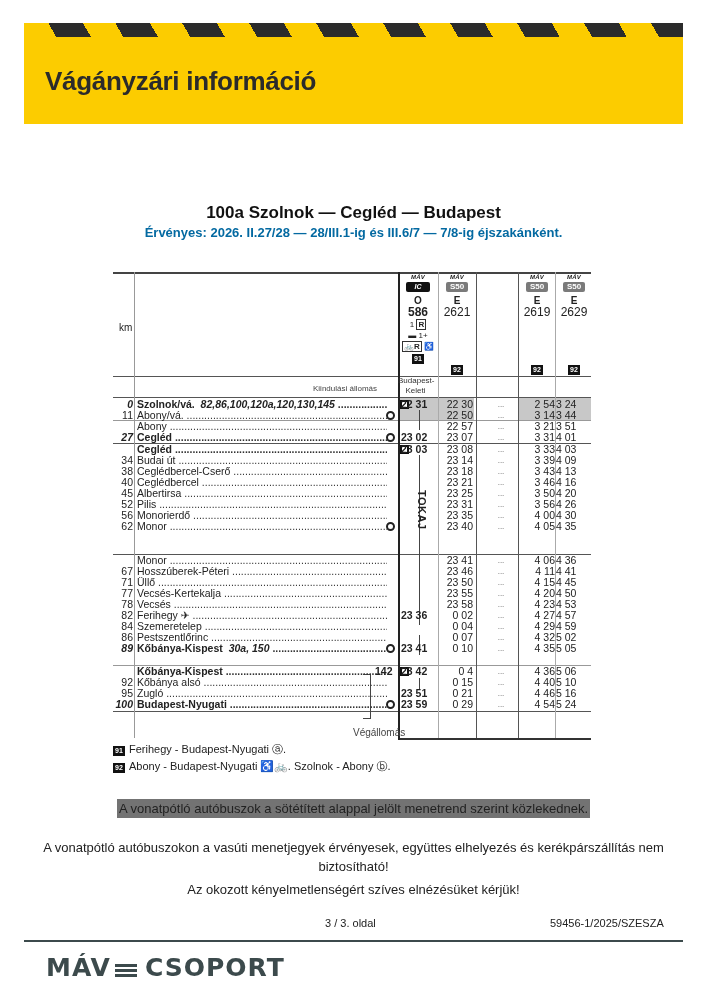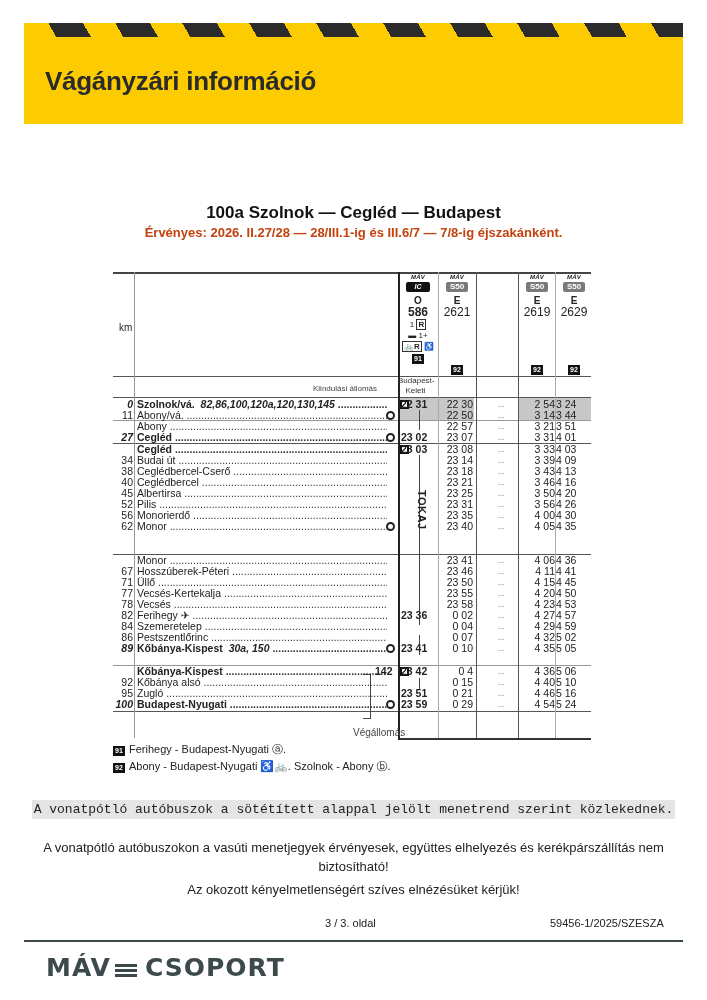--- a/index.html
+++ b/index.html
@@ -5,21 +5,21 @@
   * { box-sizing: border-box; margin: 0; padding: 0; }
   html, body { width: 707px; height: 1000px; background: #ffffff; overflow: hidden; }
   body { position: relative; font-family: "Liberation Sans", sans-serif; color: #222; }
 
   .banner { position: absolute; left: 24px; top: 23px; width: 659px; height: 101px; background: #fccc00; overflow: hidden; }
   .stripes { position: absolute; left: 0; top: 0; width: 100%; height: 14px;
     background: repeating-linear-gradient(60deg, transparent 0px, transparent 28px, #2b2b2b 28px, #2b2b2b 58px); }
   .banner-title { position: absolute; left: 21px; top: 43px; font-size: 26px; font-weight: bold; color: #2b2b2b; letter-spacing: -0.3px; font-family: "Liberation Sans", sans-serif; }
 
   .tt-title { position: absolute; top: 203px; left: 0; width: 707px; text-align: center; font-size: 17px; font-weight: bold; color: #111; }
-  .tt-sub { position: absolute; top: 225px; left: 0; width: 707px; text-align: center; font-size: 13px; font-weight: bold; color: #c2410c; }
+  .tt-sub { position: absolute; top: 225px; left: 0; width: 707px; text-align: center; font-size: 13px; font-weight: bold; color: #0369a1; }
 
   .table { position: absolute; left: 113px; top: 272px; width: 478px; height: 468px; font-size: 11px; color: #222; }
   .table .hline { position: absolute; height: 0; border-top: 1px solid #555; }
   .table .vline { position: absolute; width: 0; border-left: 1px solid #555; }
   .km-head { position: absolute; left: 6px; top: 50px; font-size: 10px; }
   .depart-lbl { position: absolute; left: 200px; top: 112px; font-size: 8px; color: #444; }
   .end-lbl { position: absolute; left: 228px; top: 455px; font-size: 10px; color: #444; margin-left: 12px; }
   .bp-keleti { position: absolute; left: 285px; top: 104px; width: 35px; font-size: 8px; text-align: center; line-height: 10px; color: #333; }
 
   .row { position: absolute; left: 0; width: 478px; height: 11px; line-height: 11px; font-size: 10.5px; }
@@ -50,21 +50,21 @@
   .note-badge { display: inline-block; background: #111; color: #fff; font-size: 7px; font-weight: bold; width: 12px; height: 10px; line-height: 10px; text-align: center; }
   .tokaj { position: absolute; left: 288px; top: 230px; transform: rotate(90deg); transform-origin: left top; font-size: 11px; font-weight: bold; letter-spacing: 0.5px; }
   .tokaj-wrap { position: absolute; left: 303px; top: 218px; width: 14px; height: 40px; }
   .bar { position: absolute; width: 0; border-left: 1px solid #444; }
   .bracket { position: absolute; border: 1px solid #444; border-left: none; }
 
   .footnotes { position: absolute; left: 113px; top: 741px; font-size: 11px; line-height: 17px; color: #222; }
   .footnotes .note-badge { margin-right: 4px; }
 
   .msg1 { position: absolute; top: 801px; left: 0; width: 707px; text-align: center; font-size: 13px; }
-  .msg1 span { background: #e5e5e5; padding: 2px 2px; font-family: Liberation Mono, monospace; }
+  .msg1 span { background: #737373; padding: 2px 2px; }
   .msg2 { position: absolute; top: 838px; left: 30px; width: 647px; text-align: center; font-size: 13px; line-height: 19px; }
   .msg3 { position: absolute; top: 882px; left: 0; width: 707px; text-align: center; font-size: 13px; }
 
   .page-no { position: absolute; top: 917px; left: 325px; font-size: 11px; }
   .doc-id { position: absolute; top: 917px; left: 550px; font-size: 11px; }
   .foot-rule { position: absolute; top: 940px; left: 24px; width: 659px; height: 2px; background: #3c4a4c; }
   .logo { position: absolute; top: 953px; left: 46px; font-size: 25px; font-weight: bold; color: #3c4a4c; letter-spacing: 1px; font-family: "DejaVu Sans", sans-serif; }
   .logo .mark { display: inline-block; position: relative; width: 26px; height: 18px; vertical-align: middle; margin: 0 4px; }
   .logo .mark i { position: absolute; left: 0; width: 22px; height: 3px; background: #3c4a4c; }
   .contact { position: absolute; top: 951px; right: 20px; text-align: right; font-size: 11px; font-weight: bold; color: #3c4a4c; line-height: 15px; }

